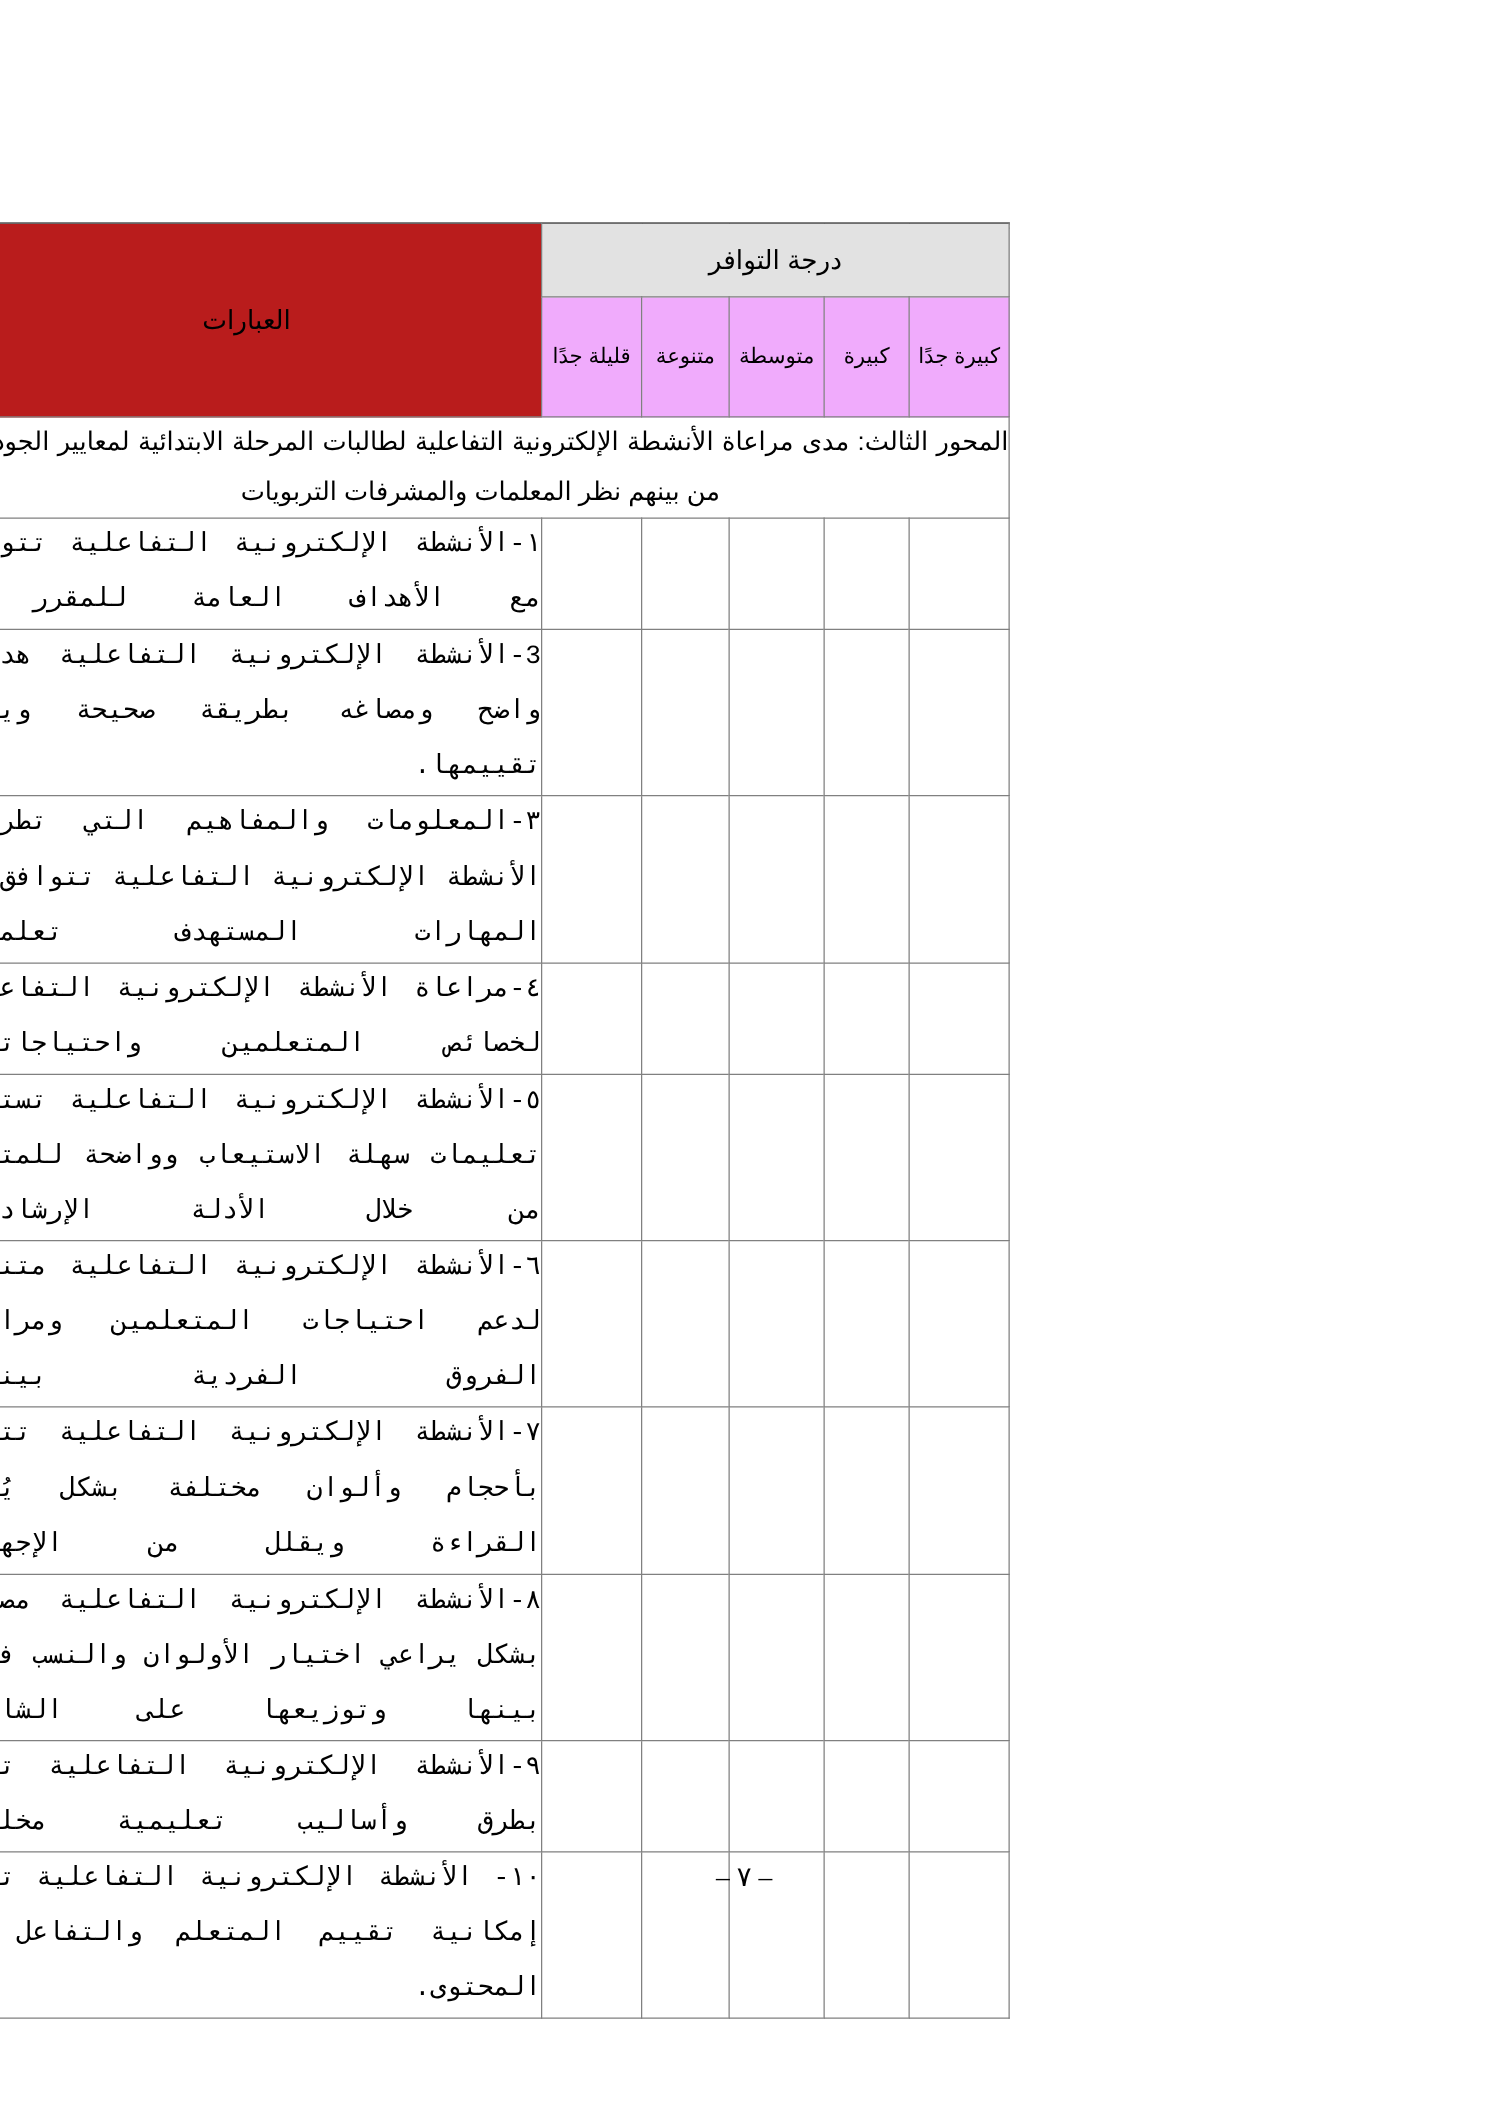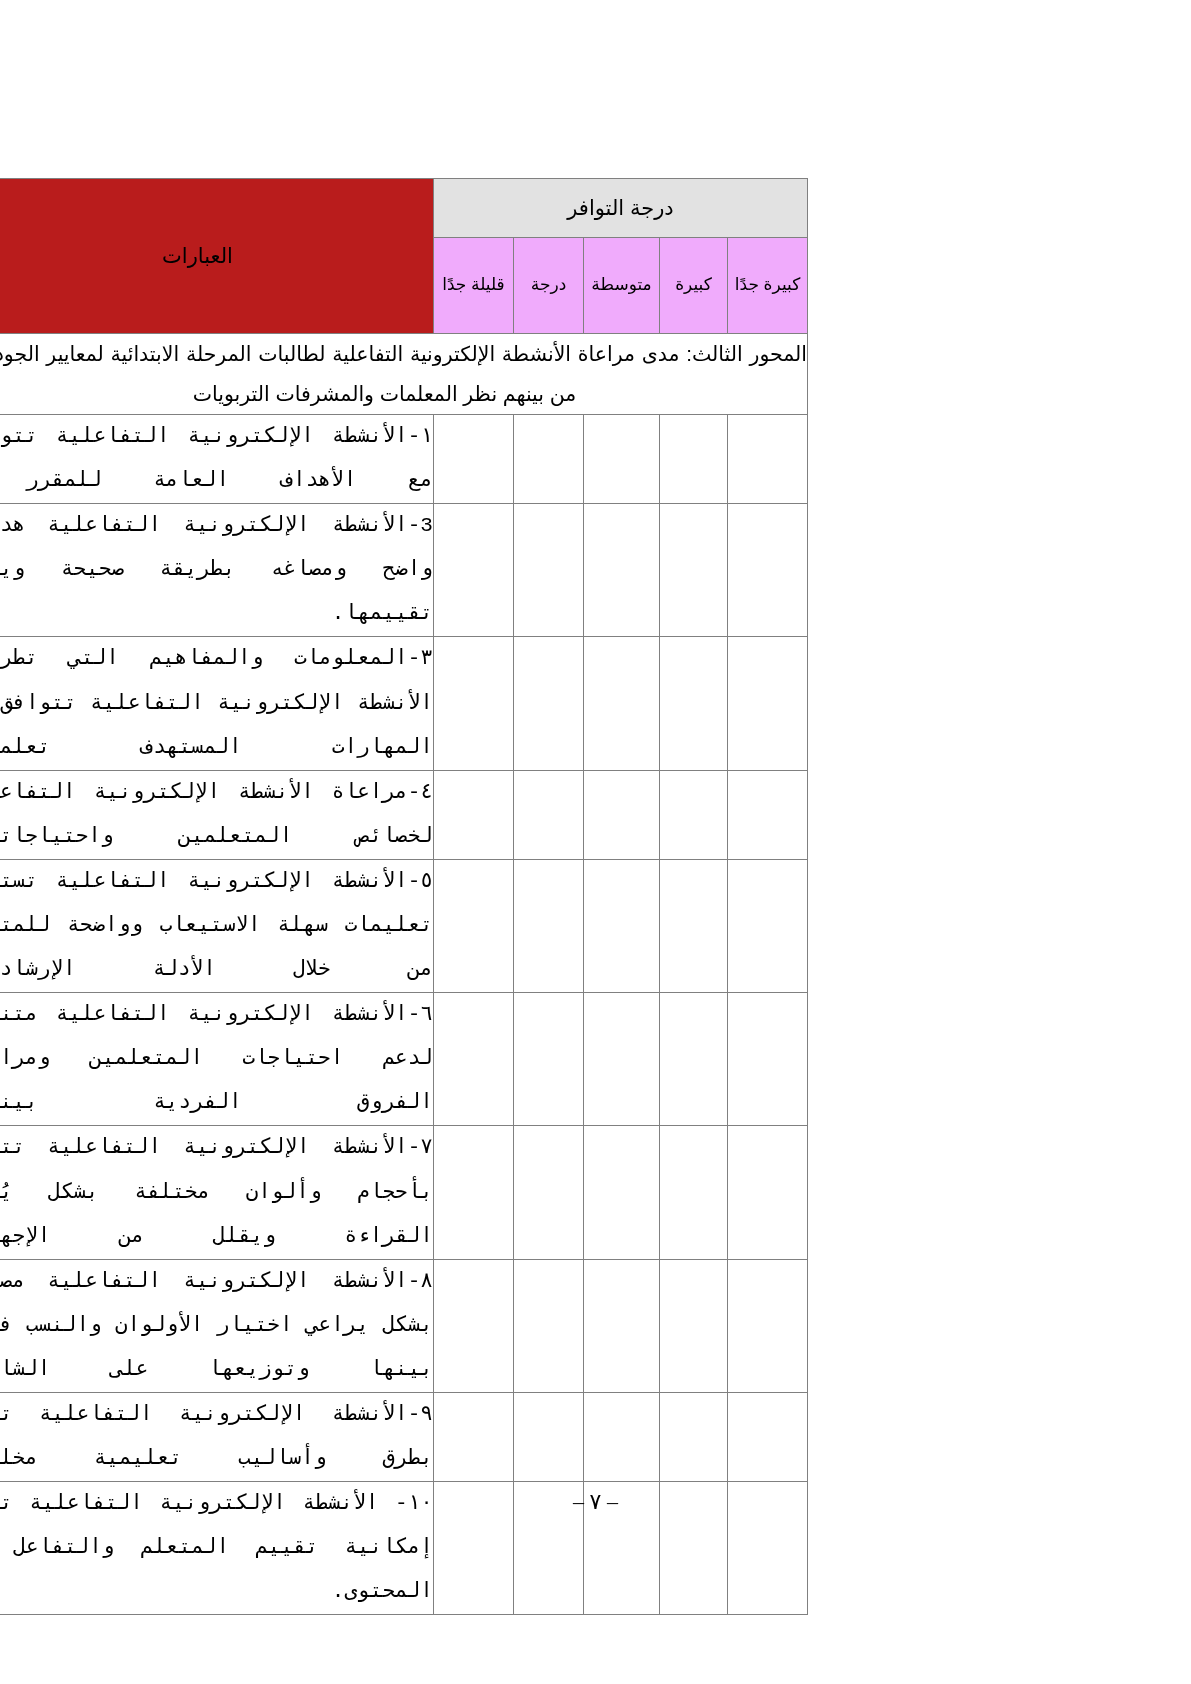--- a/index.html
+++ b/index.html
@@ -137,21 +137,21 @@
 
       <tr>
         <td class="hdr-group" colspan="5">درجة التوافر</td>
         <td class="hdr-statements" rowspan="2">العبارات</td>
       </tr>
 
       <tr>
         <td class="hdr-scale">كبيرة جدًا</td>
         <td class="hdr-scale">كبيرة</td>
         <td class="hdr-scale">متوسطة</td>
-        <td class="hdr-scale">درجة</td>
+        <td class="hdr-scale">متنوعة</td>
         <td class="hdr-scale">قليلة جدًا</td>
       </tr>
 
       <tr>
         <td class="section-title-cell" colspan="6">
           <span class="line1">المحور الثالث: مدى مراعاة الأنشطة الإلكترونية التفاعلية لطالبات المرحلة الابتدائية لمعايير الجودة</span>
           <span class="line2">من بينهم نظر المعلمات والمشرفات التربويات</span>
         </td>
       </tr>
 

